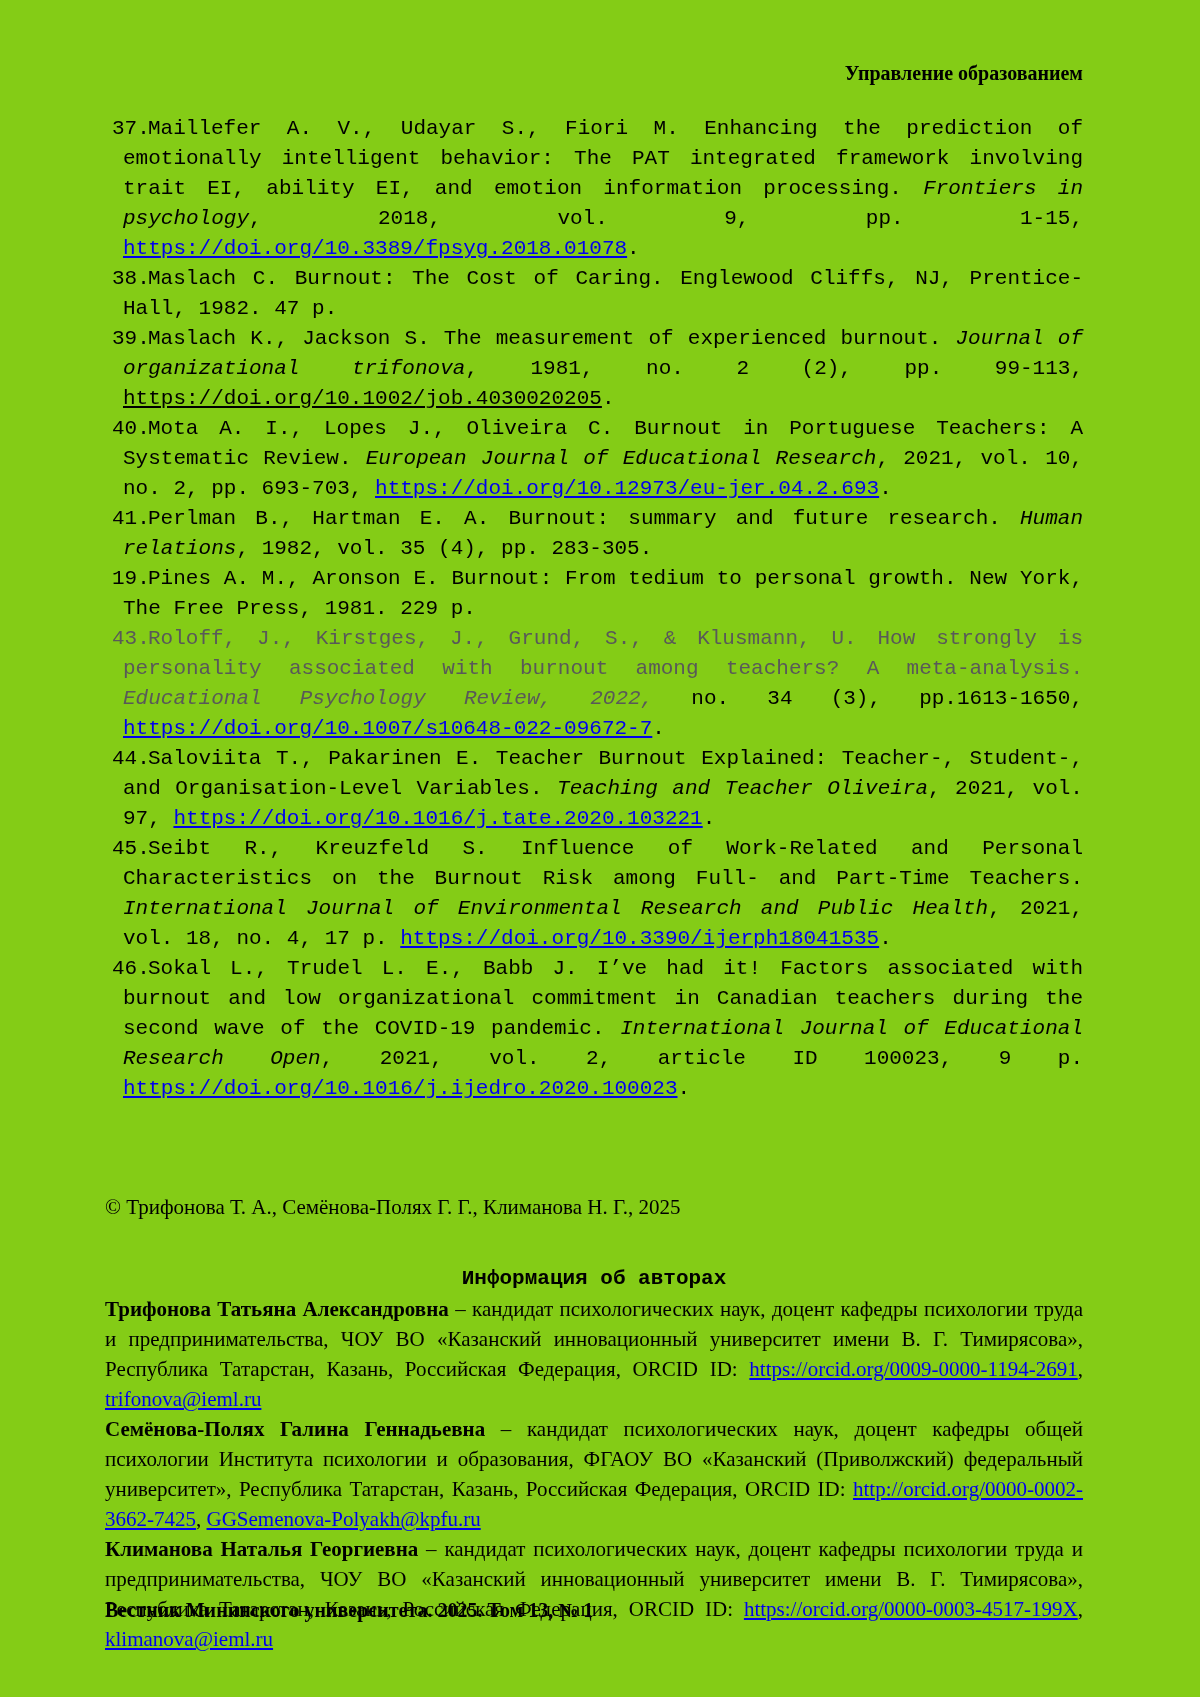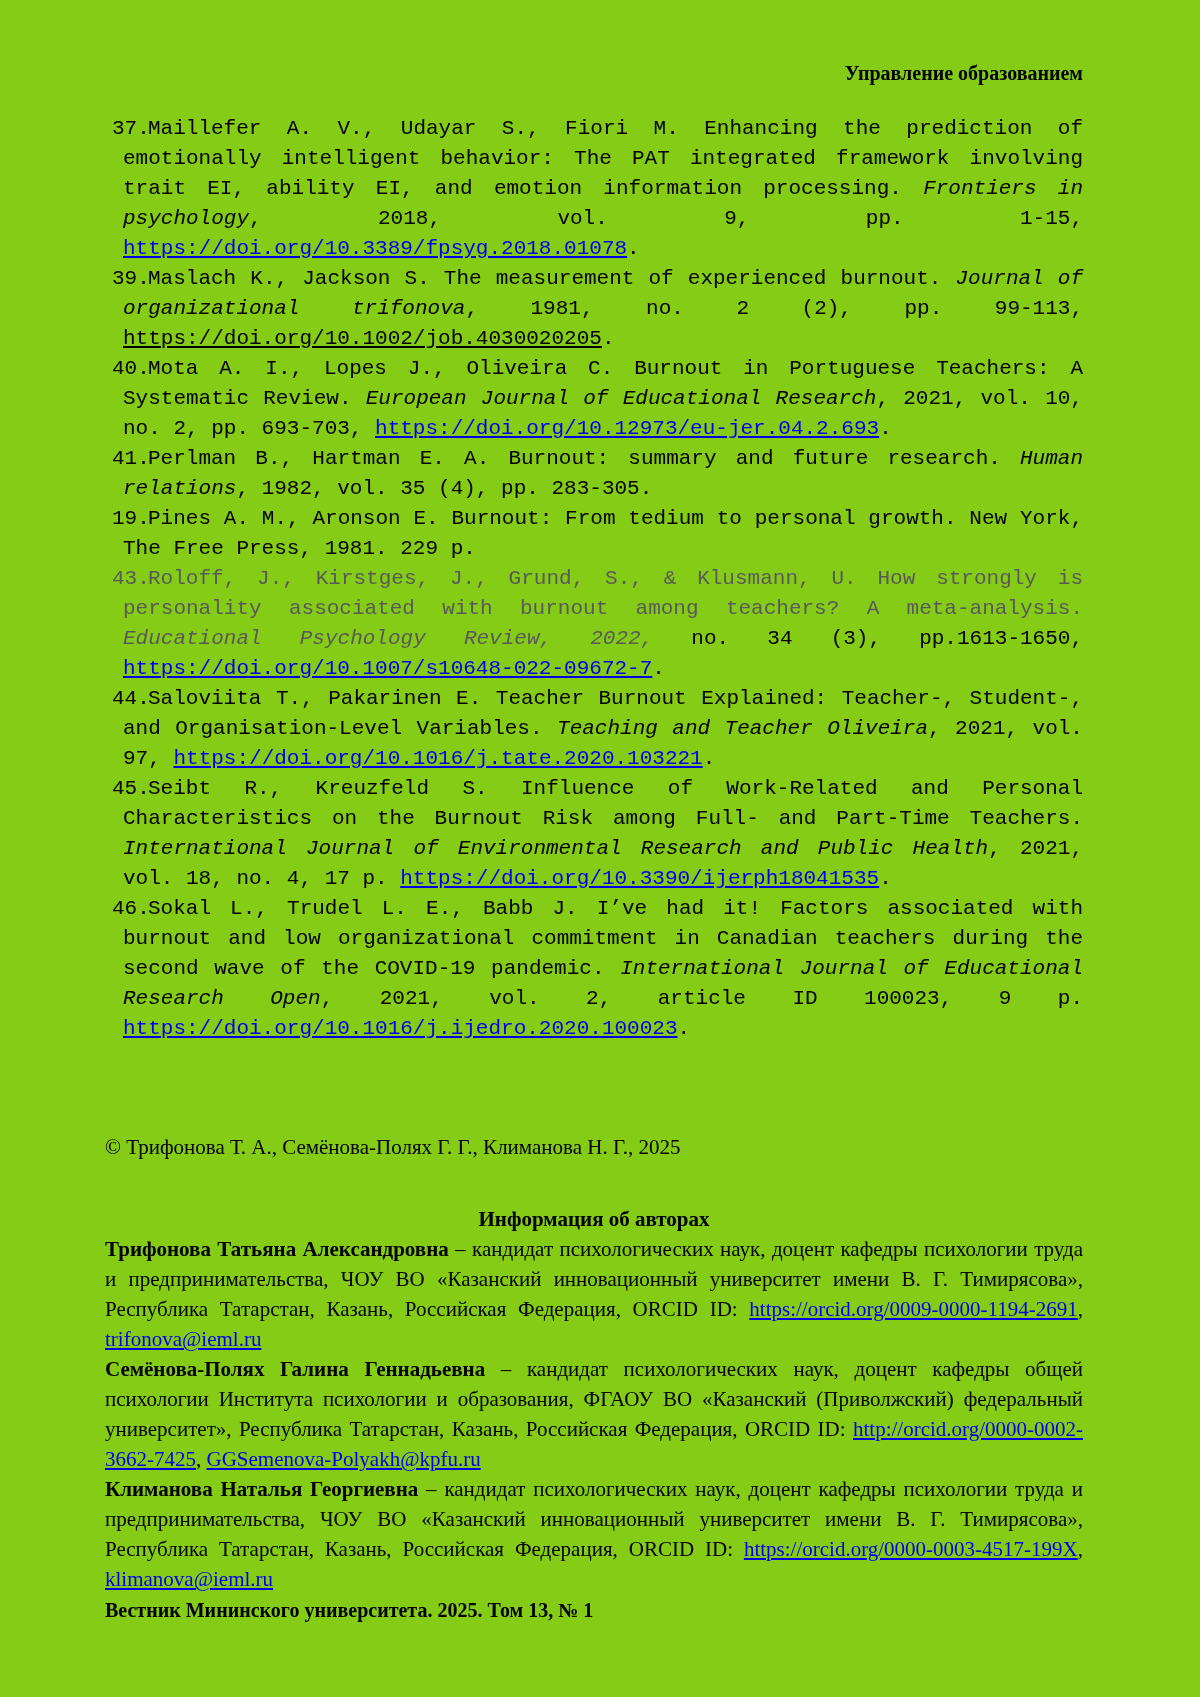--- a/index.html
+++ b/index.html
@@ -18,21 +18,21 @@
     margin:0 0 0 18px;
     text-indent:-11px;
     text-align:justify;
     font-family:Liberation Mono, monospace;
   }
   .ref-num{
     display:inline-block;width:36px;text-indent:0;vertical-align:baseline;
   }
   .copyright{margin:88px 0 0 0;text-align:left;}
   .authors-heading{
-    margin:42px 0 0 0;text-align:center;font-weight:bold;font-size:21px;
+    margin:42px 0 0 0;text-align:center;font-weight:bold;font-size:21px;font-family:Liberation Mono, monospace;
   }
   .author-par{margin:0;text-align:justify;}
   .journal-footer{
     position:absolute;left:105px;width:978px;top:1595px;
     text-align:left;font-weight:bold;font-size:20px;
   }
   .it{font-style:italic;}
   .bd{font-weight:bold;}
   .mut{color:#595959;}
   .lnk{color:#0000EE;text-decoration:underline;cursor:pointer;}
@@ -40,20 +40,21 @@
 </style>
 </head>
 <body>
 
 <div class="page">
   <div class="content">
     <div class="running-header">Управление образованием</div>
 
     <div class="refs">
         <div class="ref-item"><span class="ref-num">37.</span><span>Maillefer A. V., Udayar S., Fiori M. Enhancing the prediction of emotionally intelligent behavior: The PAT integrated framework involving trait EI, ability EI, and emotion information processing. </span><span class="it">Frontiers in psychology</span><span>, 2018, vol. 9, pp. 1-15, </span><a class="lnk">https://doi.org/10.3389/fpsyg.2018.01078</a><span>.</span></div>
+        <div class="ref-item"><span class="ref-num">38.</span><span>Maslach C. Burnout: The Cost of Caring. Englewood Cliffs, NJ, Prentice-Hall, 1982. 47 p.</span></div>
         <div class="ref-item"><span class="ref-num">39.</span><span>Maslach K., Jackson S. The measurement of experienced burnout. </span><span class="it">Journal of organizational trifonova</span><span>, 1981, no. 2 (2), pp. 99-113, </span><a class="lnk dk">https://doi.org/10.1002/job.4030020205</a><span>.</span></div>
         <div class="ref-item"><span class="ref-num">40.</span><span>Mota A. I., Lopes J., Oliveira C. Burnout in Portuguese Teachers: A Systematic Review. </span><span class="it">European Journal of Educational Research</span><span>, 2021, vol. 10, no. 2, pp. 693-703, </span><a class="lnk">https://doi.org/10.12973/eu-jer.04.2.693</a><span>.</span></div>
         <div class="ref-item"><span class="ref-num">41.</span><span>Perlman B., Hartman E. A. Burnout: summary and future research. </span><span class="it">Human relations</span><span>, 1982, vol. 35 (4), pp. 283-305.</span></div>
         <div class="ref-item"><span class="ref-num">19.</span><span>Pines A. M., Aronson E. Burnout: From tedium to personal growth. New York, The Free Press, 1981. 229 p.</span></div>
         <div class="ref-item"><span class="ref-num mut">43.</span><span class="mut">Roloff, J., Kirstges, J., Grund, S., &amp; Klusmann, U. How strongly is personality associated with burnout among teachers? A meta-analysis. </span><span class="mut it">Educational Psychology Review, 2022,</span><span> no. 34 (3), pp.1613-1650, </span><a class="lnk">https://doi.org/10.1007/s10648-022-09672-7</a><span>.</span></div>
         <div class="ref-item"><span class="ref-num">44.</span><span>Saloviita T., Pakarinen E. Teacher Burnout Explained: Teacher-, Student-, and Organisation-Level Variables. </span><span class="it">Teaching and Teacher Oliveira</span><span>, 2021, vol. 97, </span><a class="lnk">https://doi.org/10.1016/j.tate.2020.103221</a><span>.</span></div>
         <div class="ref-item"><span class="ref-num">45.</span><span>Seibt R., Kreuzfeld S. Influence of Work-Related and Personal Characteristics on the Burnout Risk among Full- and Part-Time Teachers. </span><span class="it">International Journal of Environmental Research and Public Health</span><span>, 2021, vol. 18, no. 4, 17 p. </span><a class="lnk">https://doi.org/10.3390/ijerph18041535</a><span>.</span></div>
         <div class="ref-item"><span class="ref-num">46.</span><span>Sokal L., Trudel L. E., Babb J. I’ve had it! Factors associated with burnout and low organizational commitment in Canadian teachers during the second wave of the COVID-19 pandemic. </span><span class="it">International Journal of Educational Research Open</span><span>, 2021, vol. 2, article ID 100023, 9 p. </span><a class="lnk">https://doi.org/10.1016/j.ijedro.2020.100023</a><span>.</span></div>
       </div>
 

